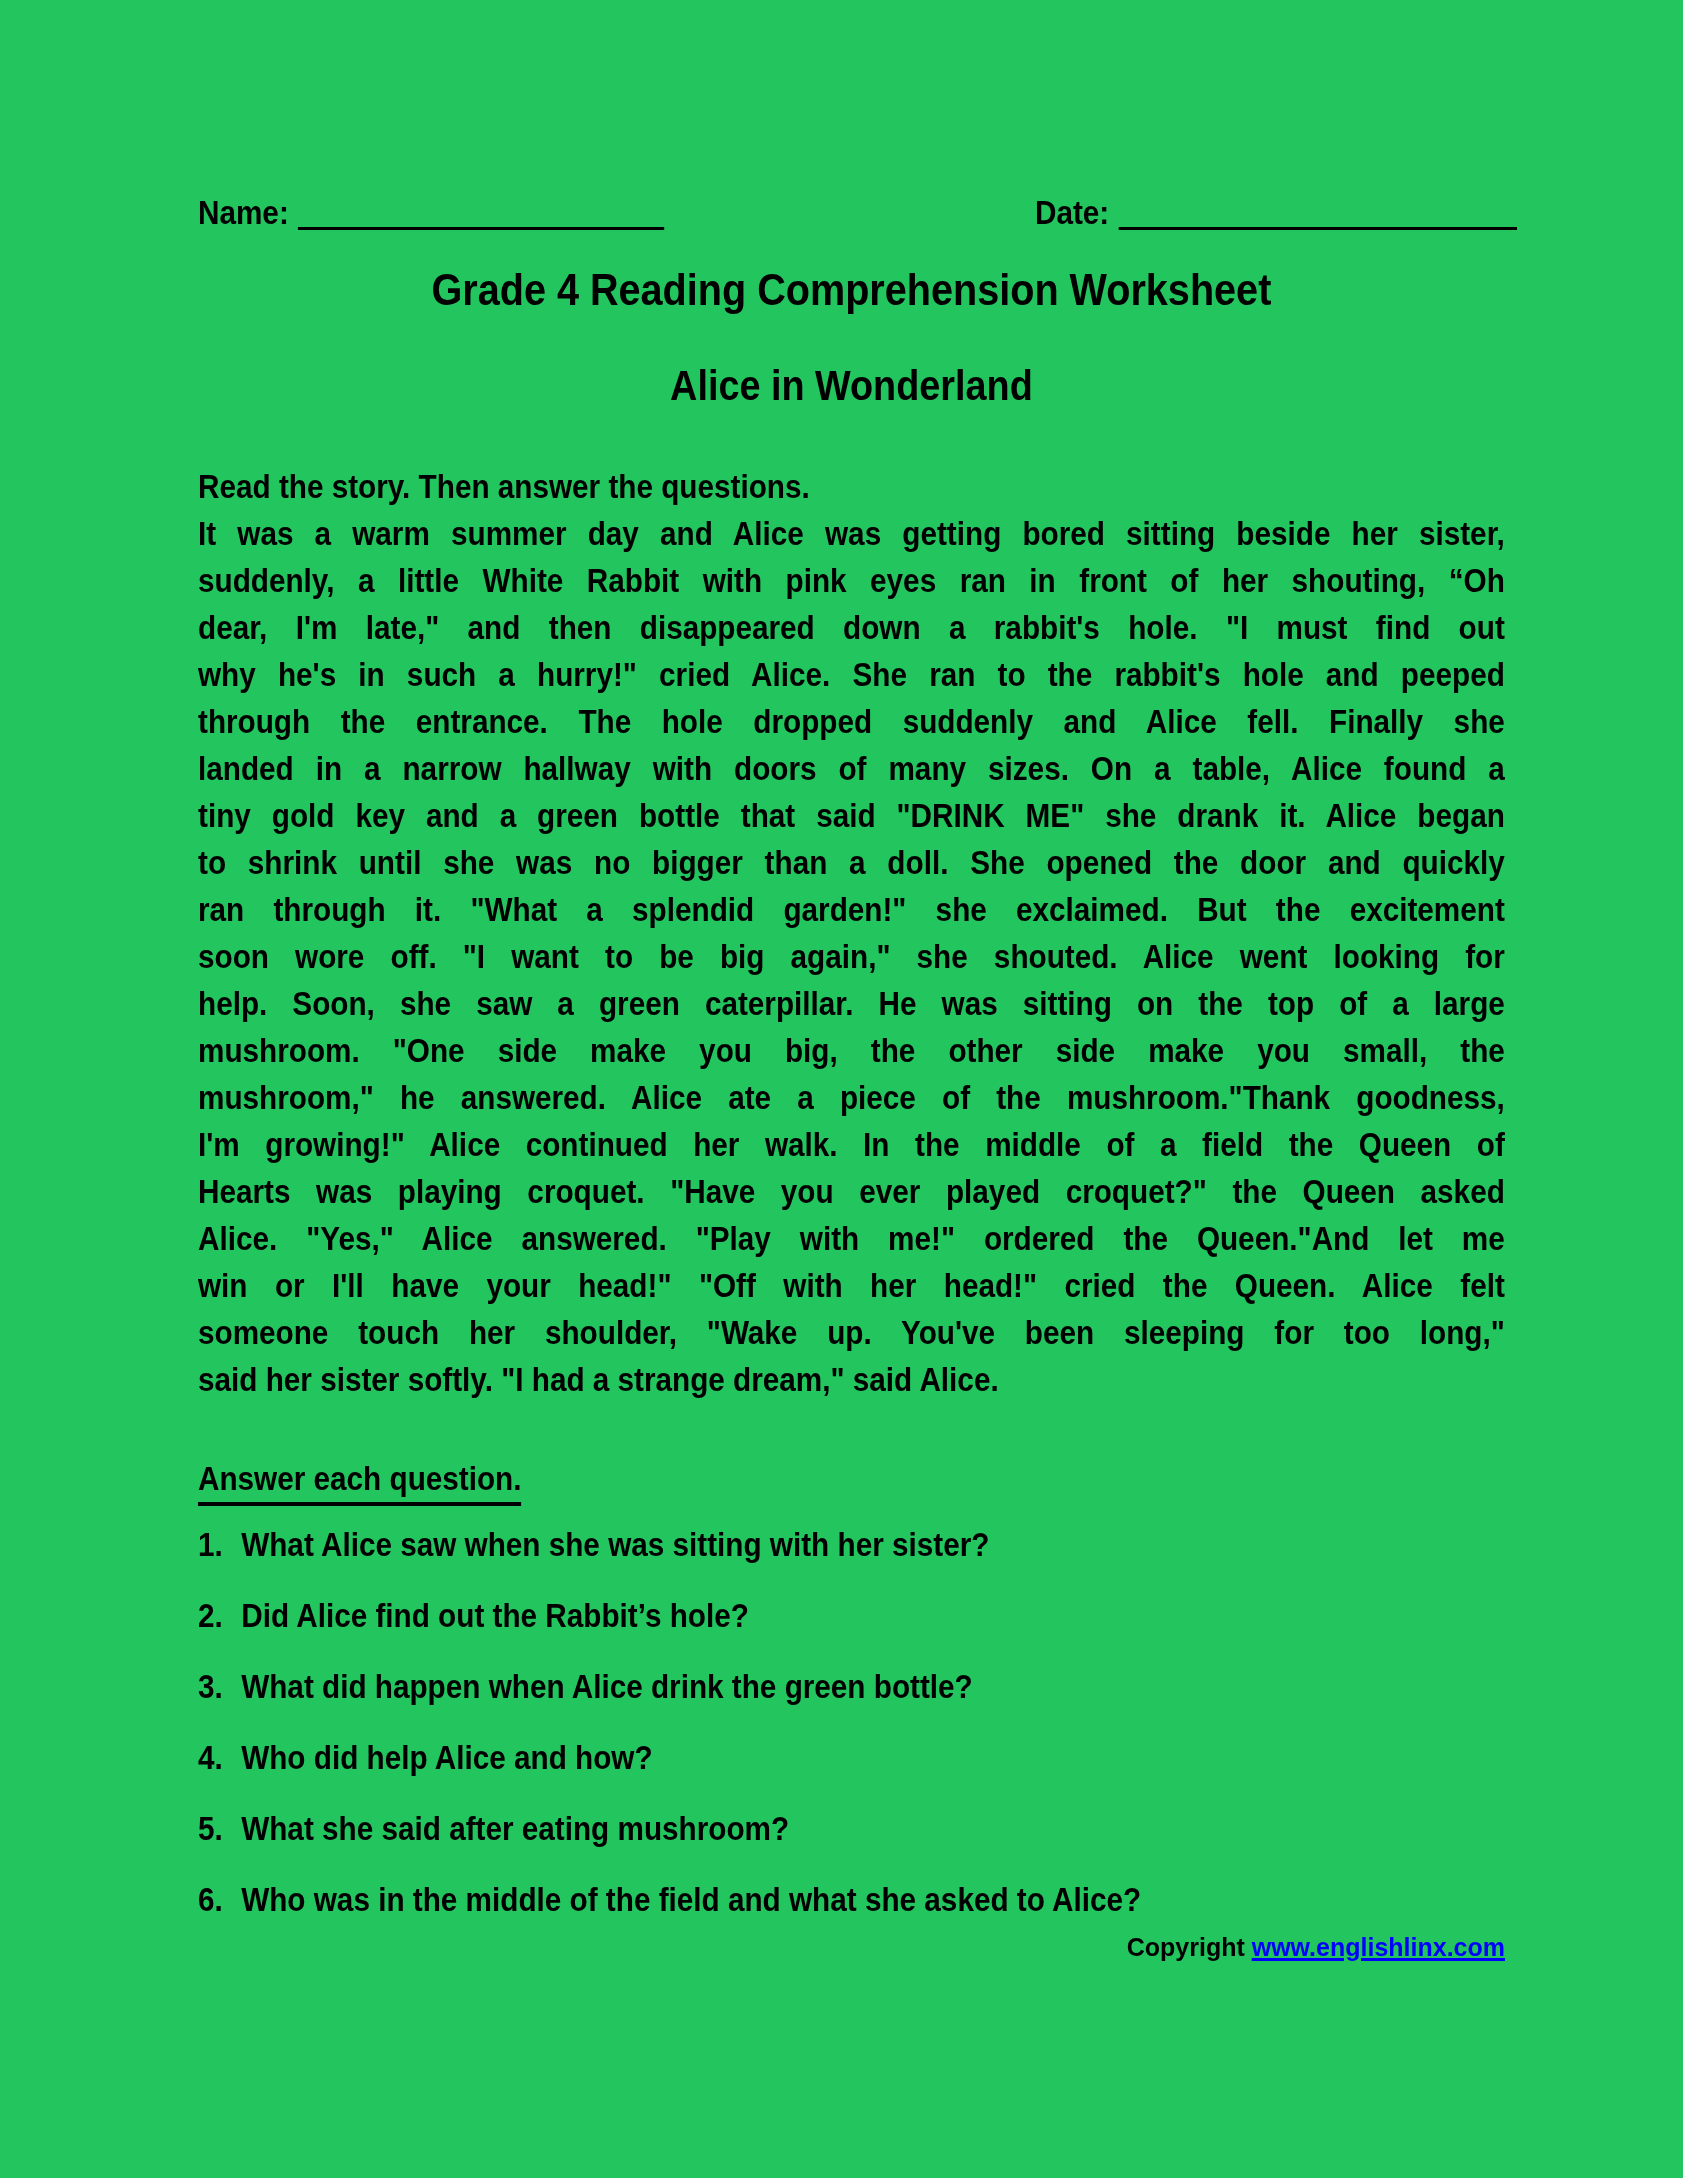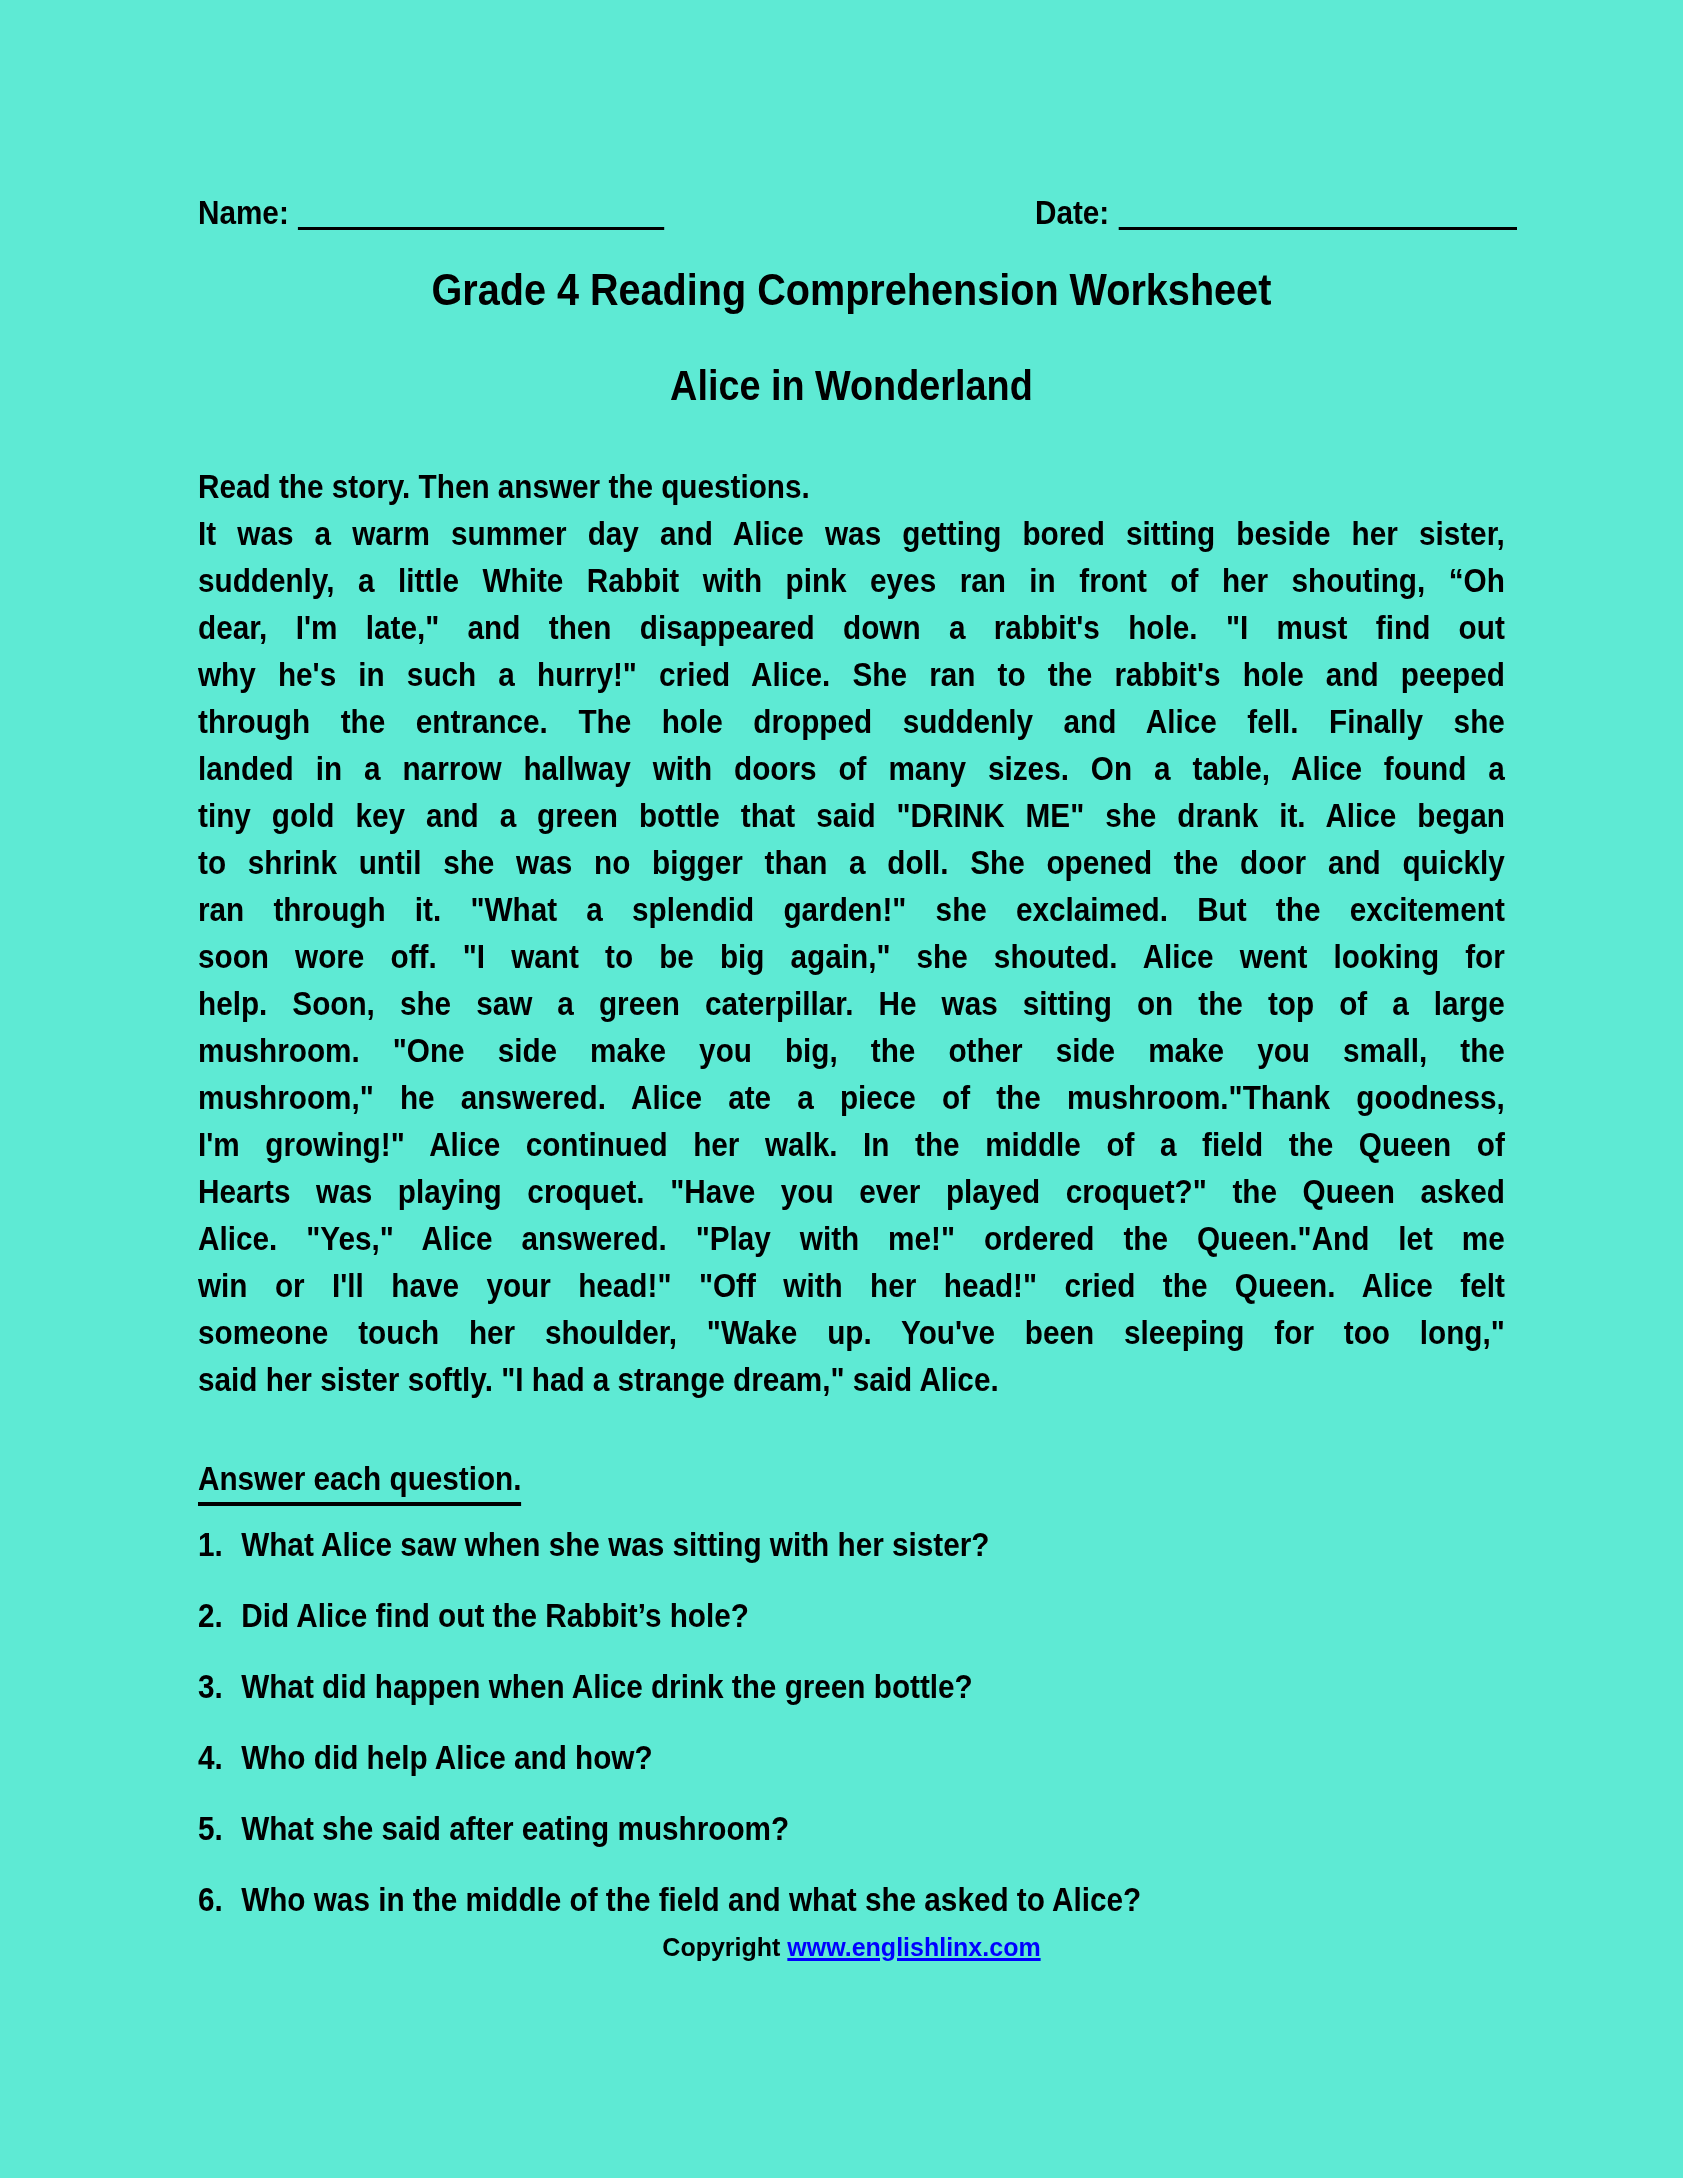--- a/index.html
+++ b/index.html
@@ -4,21 +4,21 @@
 <style>
   html, body {
     margin: 0;
     padding: 0;
     background: #e8e8e8;
   }
   #page {
     position: relative;
     width: 1683px;
     height: 2178px;
-    background: #5eead4;
+    background: #22c55e;
     overflow: hidden;
     font-family: "Liberation Sans", sans-serif;
     font-weight: 700;
     color: #000000;
   }
   
   #content {
     position: absolute;
     left: 198px;
     top: 0;
@@ -73,21 +73,21 @@
   }
   .q-num { flex: 0 0 48px; }
   .q-text { flex: 1; }
 
   
   #footer {
     position: absolute;
     left: 198px;
     top: 1931px;
     width: 1307px;
-    text-align: center;
+    text-align: right;
     font-size: 25px;
     line-height: 32px;
   }
   #footer a {
     color: #0000ff;
     text-decoration: underline;
     text-decoration-thickness: 3px;
     cursor: pointer;
   }
 </style>

